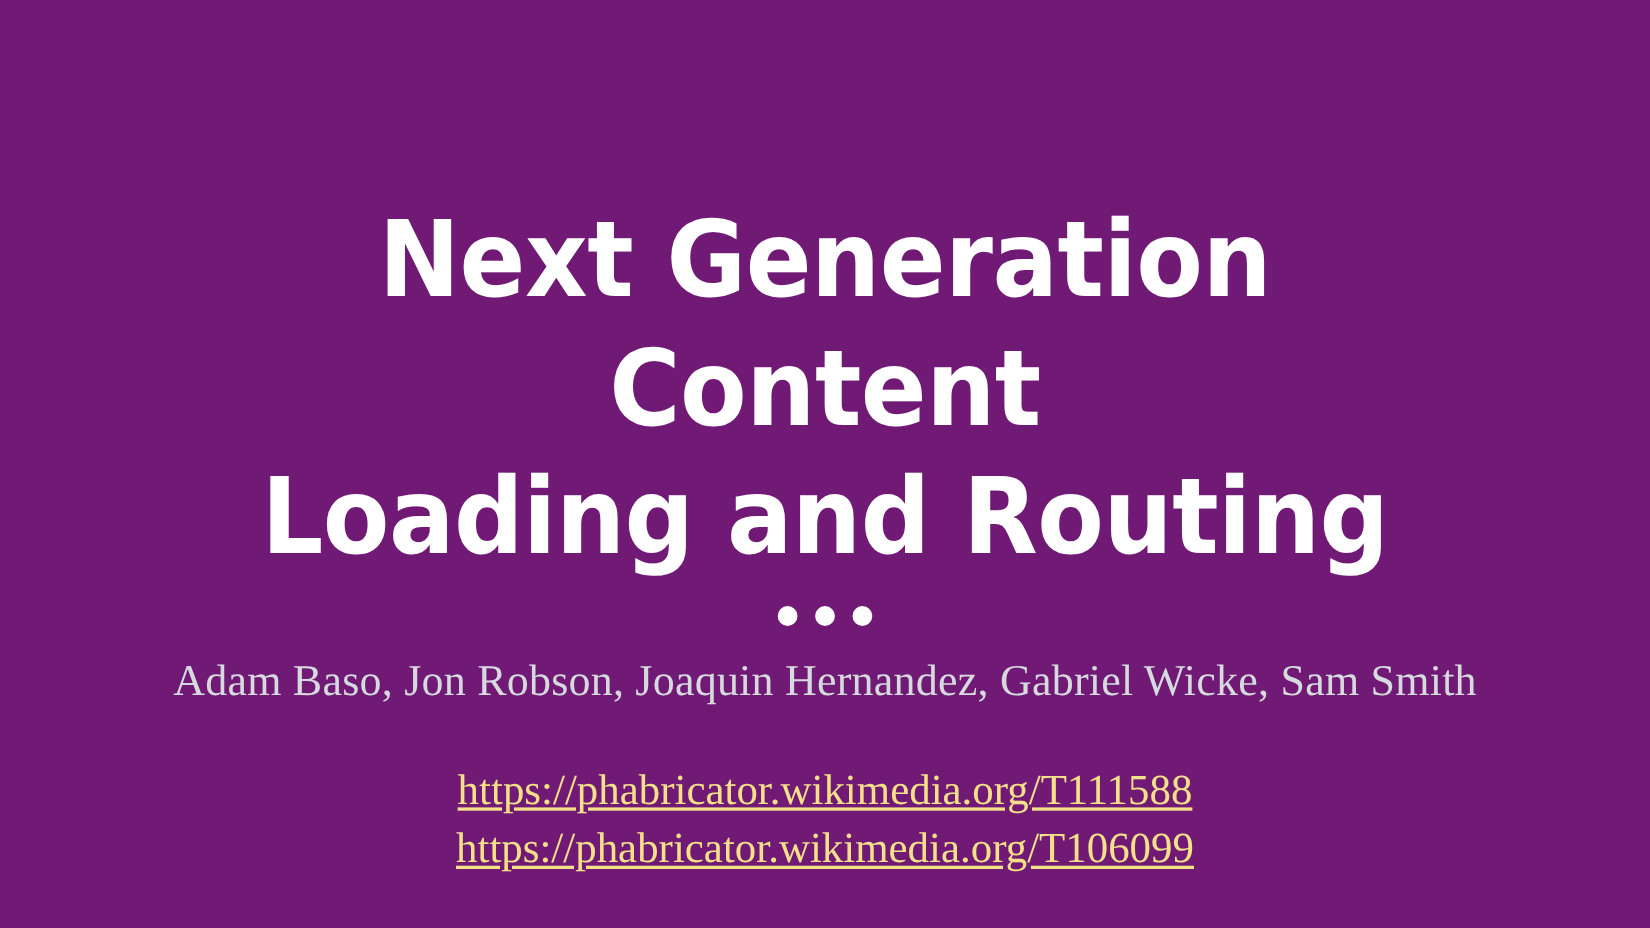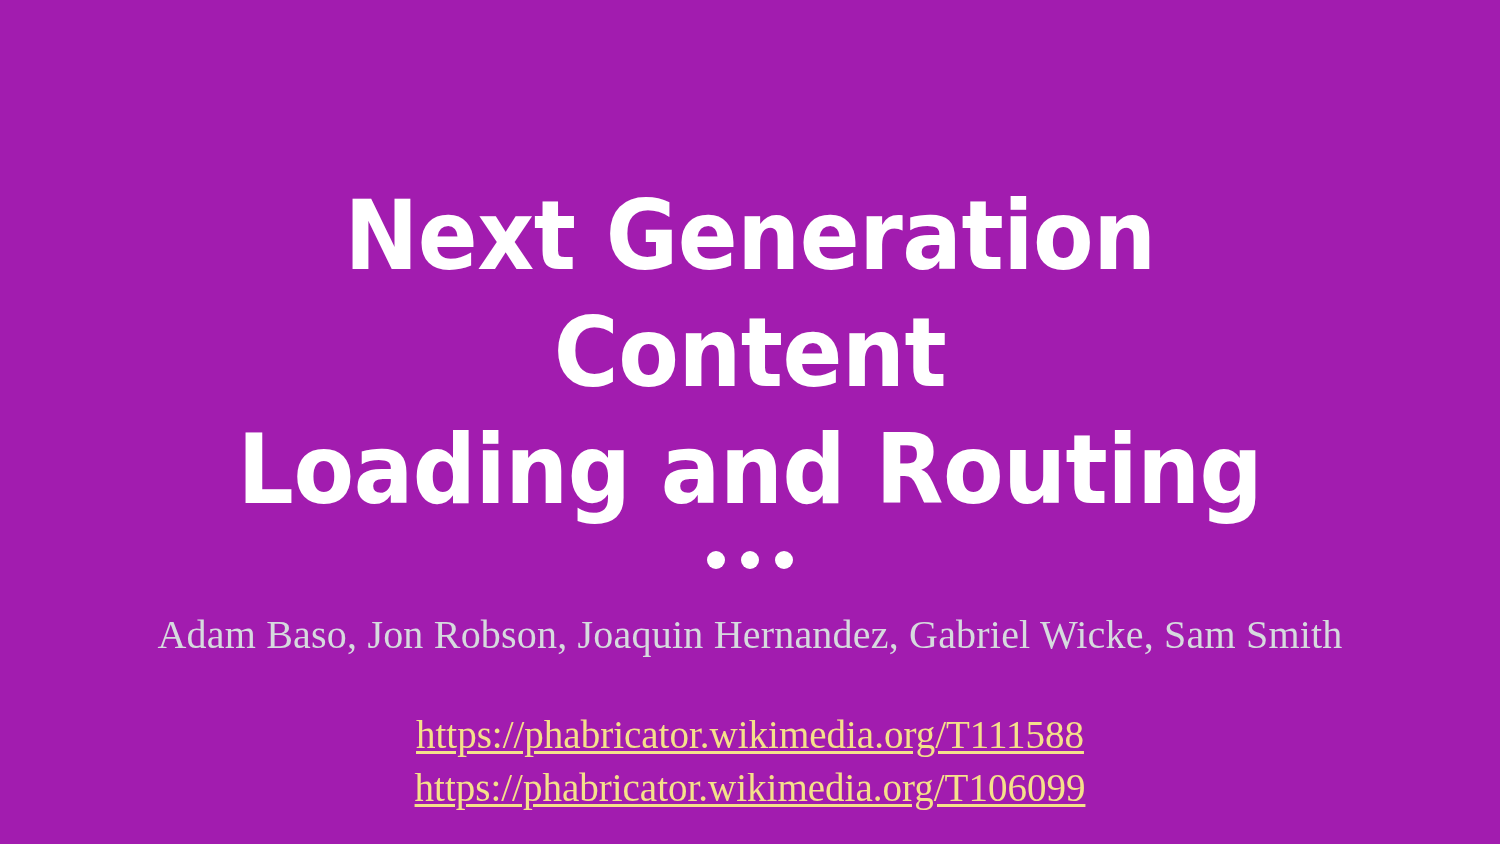--- a/index.html
+++ b/index.html
@@ -10,21 +10,21 @@
     width: 1500px;
     height: 844px;
     background: #3a4a52;
     font-family: "Liberation Serif", serif;
     overflow: hidden;
   }
   .slide {
     position: relative;
     width: 1500px;
     height: 844px;
-    background: #a21caf;
+    background: #701a75;
     display: flex;
     flex-direction: column;
     align-items: center;
     box-sizing: border-box;
     padding-top: 178px;
   }
   .title {
     color: #ffffff;
     font-family: "DejaVu Sans", sans-serif;
     font-weight: 700;
@@ -43,21 +43,21 @@
     justify-content: center;
   }
   .dot {
     width: 18px;
     height: 18px;
     border-radius: 50%;
     background: #ffffff;
     display: block;
   }
   .authors {
-    margin-top: 42px;
+    margin-top: 26px;
     color: #d6dade;
     font-family: "Liberation Serif", serif;
     font-size: 40px;
     text-align: center;
     letter-spacing: 0.2px;
   }
   .links {
     margin-top: 52px;
     display: flex;
     flex-direction: column;

